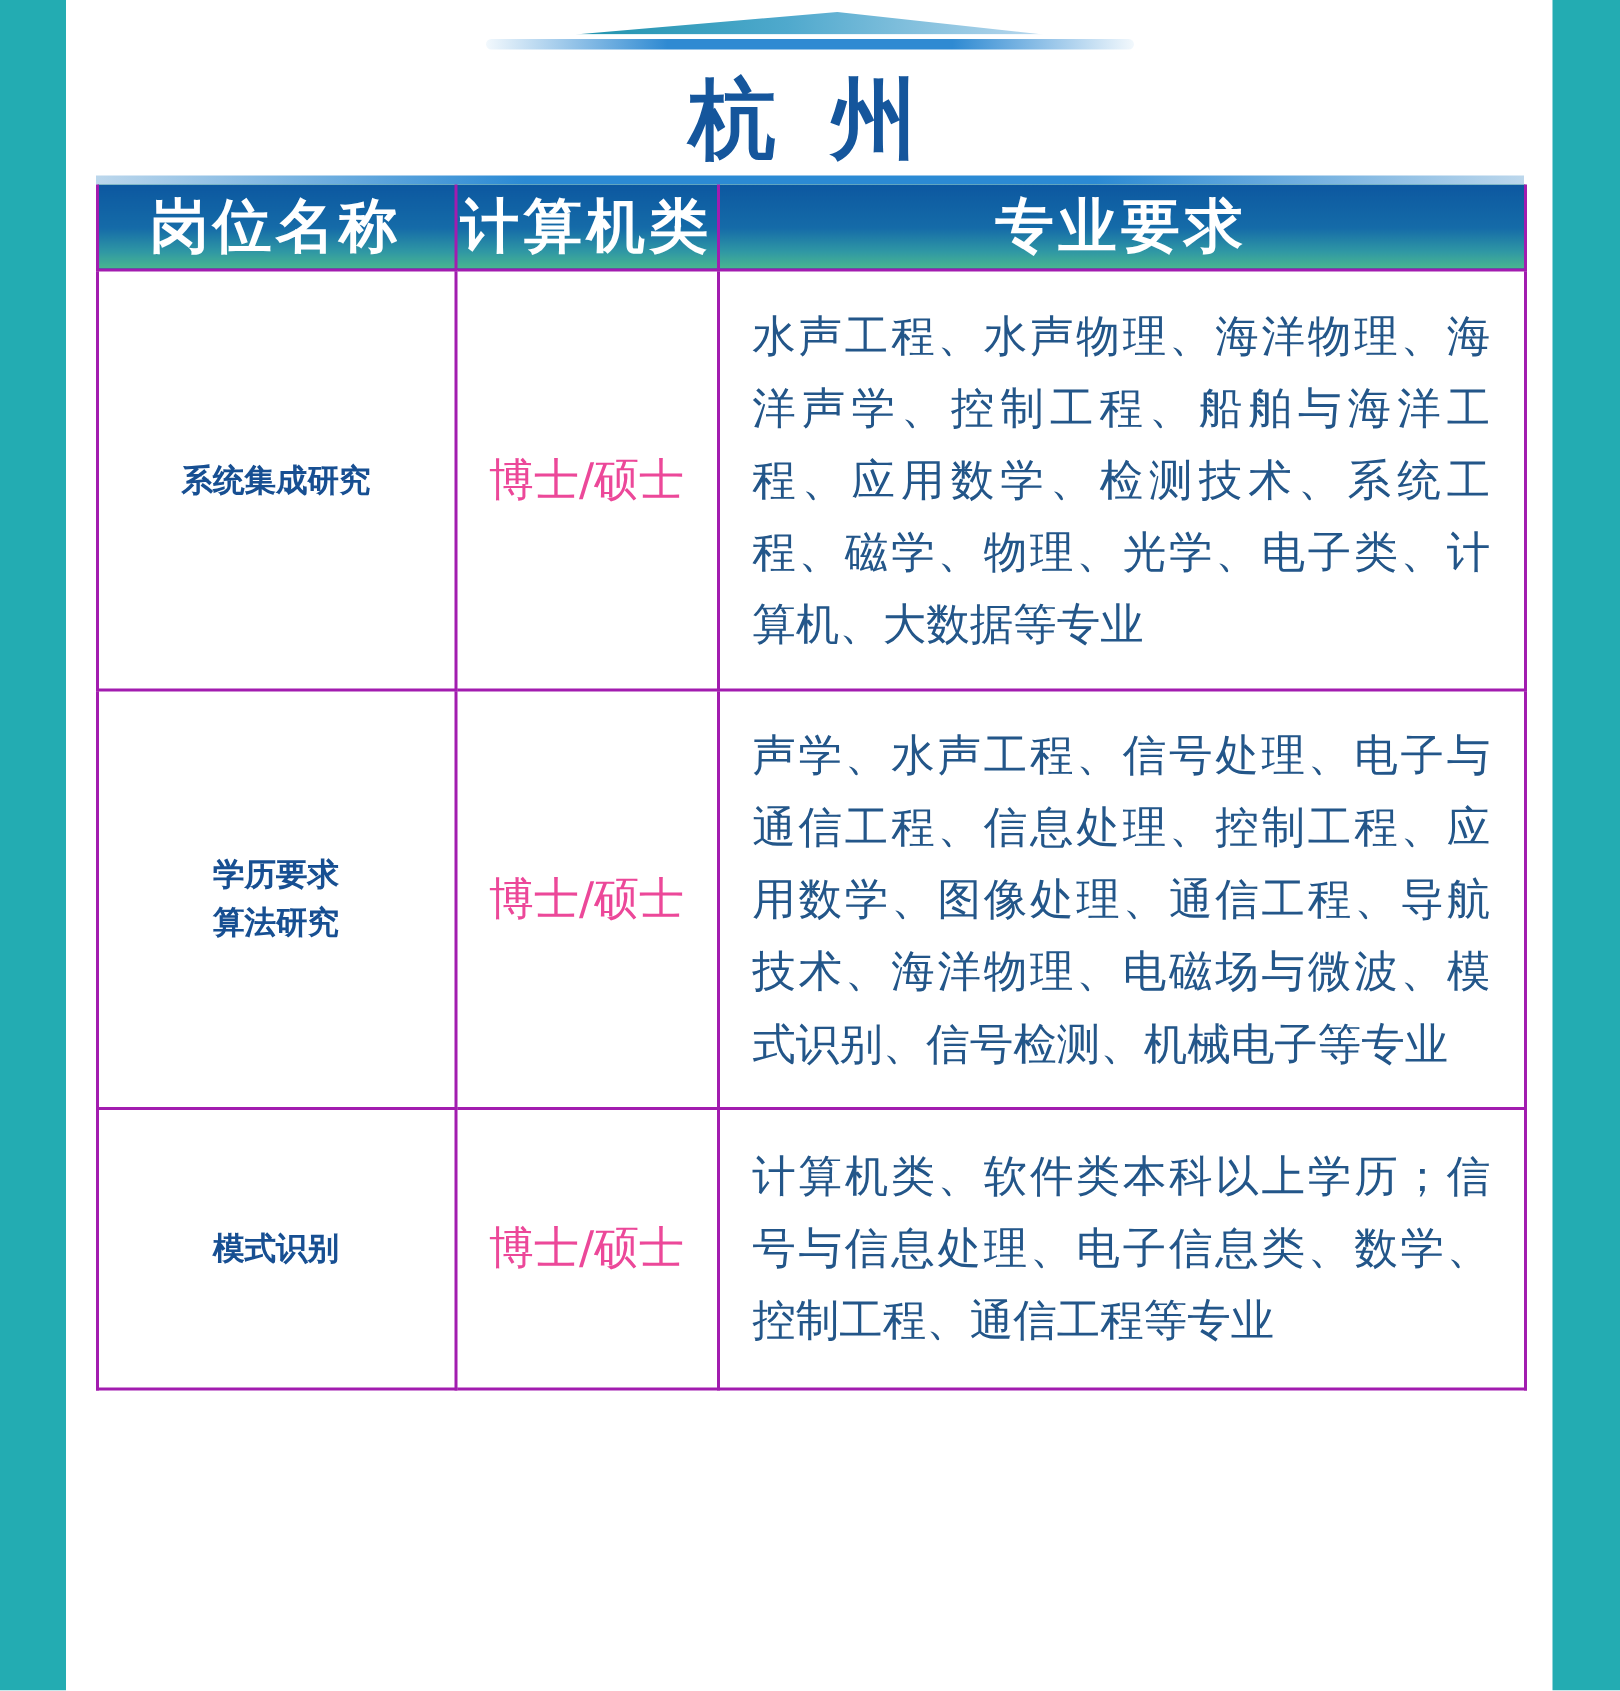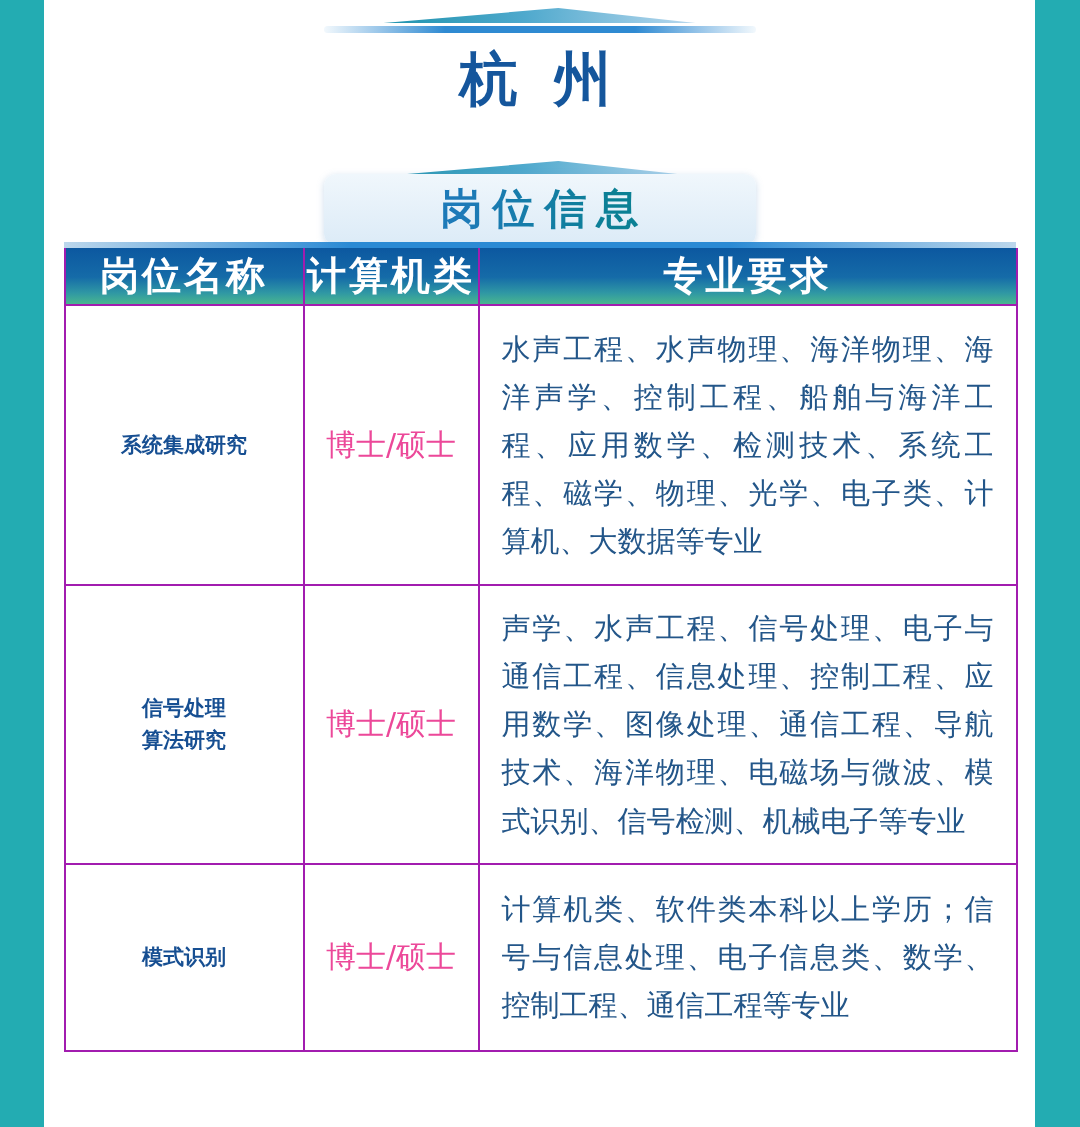--- a/index.html
+++ b/index.html
@@ -96,26 +96,20 @@
 
 <div class="content">
 
   <div class="badge">
     <div class="badge-apex"></div>
     <div class="badge-underline"></div>
   </div>
 
   <div class="city">杭 州</div>
 
-  <div class="badge jobs-badge-wrap">
-    <div class="badge-apex"></div>
-    <div class="badge-body">
-      <span class="badge-title">岗位信息</span>
-    </div>
-  </div>
 
   <div class="table-area">
     <div class="header-strip"></div>
     <table class="jobs">
       <colgroup>
           <col class="c-pos">
           <col class="c-edu">
           <col class="c-maj">
         </colgroup>
       <thead>
@@ -128,21 +122,21 @@
       <tbody>
         <tr class="r1">
           <td class="pos">
             <span>系统集成研究</span>
           </td>
           <td class="edu">博士/硕士</td>
           <td class="maj">水声工程、水声物理、海洋物理、海洋声学、控制工程、船舶与海洋工程、应用数学、检测技术、系统工程、磁学、物理、光学、电子类、计算机、大数据等专业</td>
         </tr>
         <tr class="r2">
           <td class="pos">
-            <span>信号处理</span>
+            <span>学历要求</span>
             <span>算法研究</span>
           </td>
           <td class="edu">博士/硕士</td>
           <td class="maj">声学、水声工程、信号处理、电子与通信工程、信息处理、控制工程、应用数学、图像处理、通信工程、导航技术、海洋物理、电磁场与微波、模式识别、信号检测、机械电子等专业</td>
         </tr>
         <tr class="r3">
           <td class="pos">
             <span>模式识别</span>
           </td>
           <td class="edu">博士/硕士</td>

